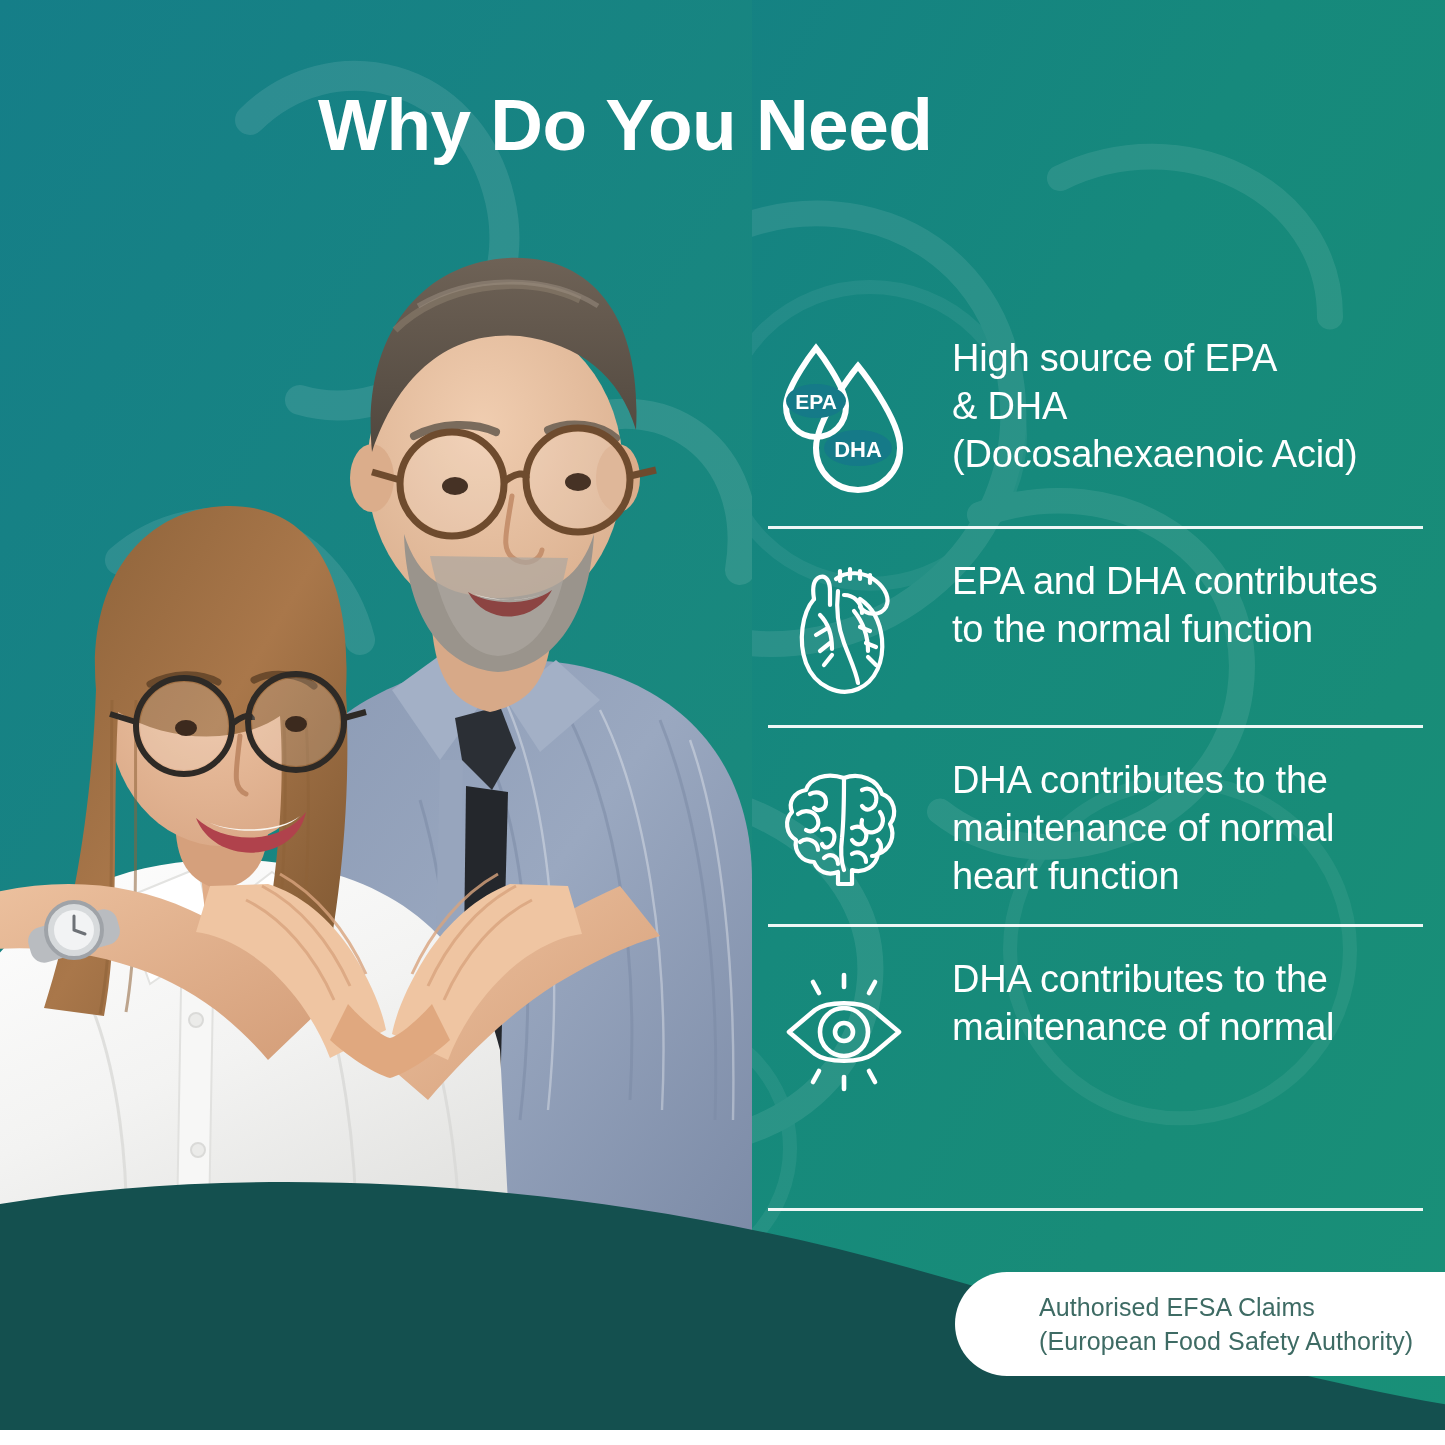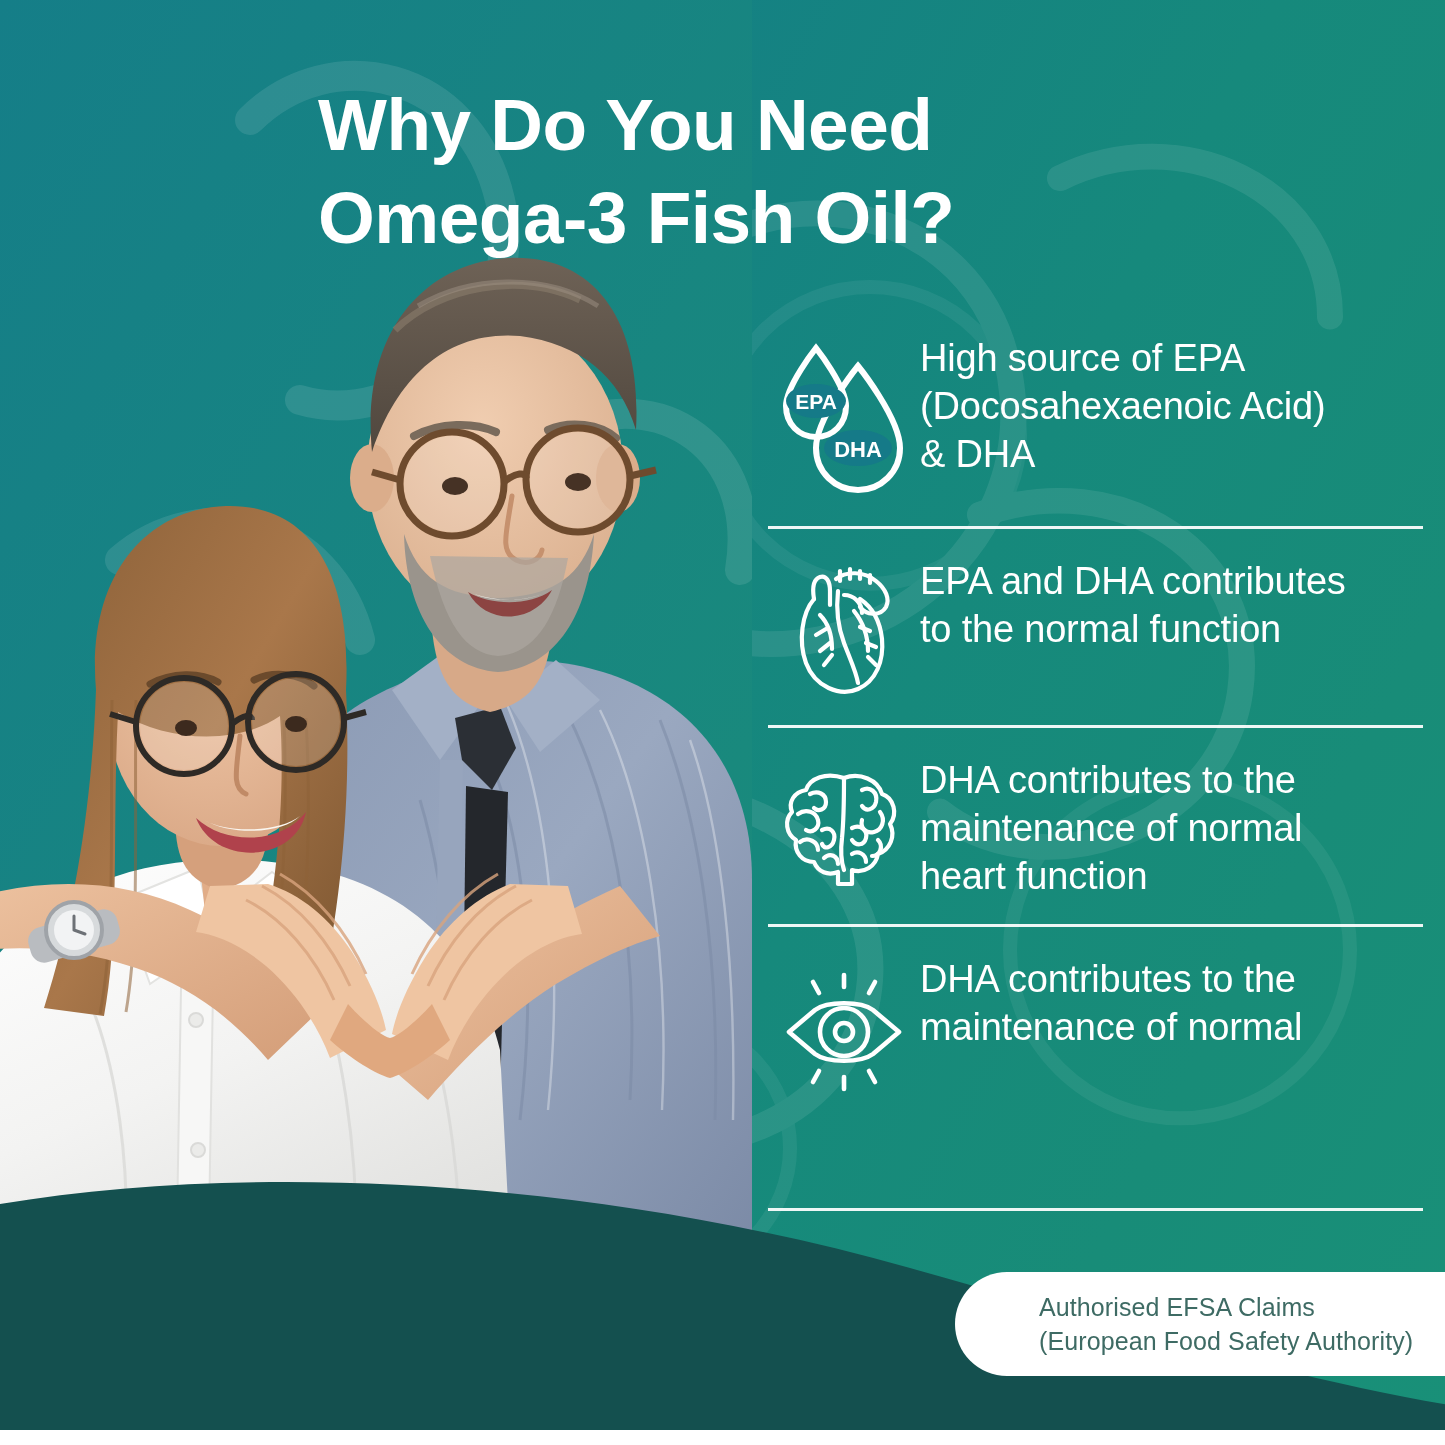--- a/index.html
+++ b/index.html
@@ -80,20 +80,21 @@
   .benefit-icon svg { display: block; }
 
   .benefit-text {
     flex: 1 1 auto;
     color: #ffffff;
     font-size: 38px;
     line-height: 48px;
     font-weight: 400;
     letter-spacing: -0.2px;
     padding-top: 2px;
+    margin-left: 32px;
   }
   .benefit-text .tline { display: block; white-space: nowrap; }
 
   .b1 { padding-bottom: 28px; }
   .b2 .benefit-icon { padding-top: 10px; }
   .b3 .benefit-icon { padding-top: 12px; }
   .b4 .benefit-icon { padding-top: 16px; }
 
   .list-bottom-rule {
     position: absolute;
@@ -333,21 +334,20 @@
   </div>
 
   <div class="wave">
     <svg viewBox="0 0 1600 330" preserveAspectRatio="none" aria-hidden="true">
       <path d="M0 118 C 260 58, 640 72, 980 168 C 1240 242, 1440 300, 1600 316 L1600 330 L0 330 Z" fill="#14504F"></path>
     </svg>
   </div>
 
   <h1 class="title">
     <span class="line">Why Do You Need</span>
-    <span class="line">Omega-3 Fish Oil?</span>
   </h1>
 
   <div class="benefits">
 
     <div class="benefit b1">
       <div class="benefit-icon">
         <svg width="132" height="160" viewBox="0 0 132 160" fill="none" stroke="#ffffff" stroke-width="6" stroke-linecap="round" aria-hidden="true">
 
           <path d="M38 10 C 38 10, 8 48, 8 68 C 8 86, 21 99, 38 99 C 55 99, 68 86, 68 68 C 68 48, 38 10, 38 10 Z"></path>
 
@@ -359,22 +359,22 @@
           <text x="38" y="71" font-family="Liberation Sans, sans-serif" font-size="21" font-weight="700" fill="#ffffff" stroke="none" text-anchor="middle">EPA</text>
 
           <g stroke="none" fill="#157A88">
             <ellipse cx="80" cy="110" rx="34" ry="18"></ellipse>
           </g>
           <text x="80" y="119" font-family="Liberation Sans, sans-serif" font-size="22" font-weight="700" fill="#ffffff" stroke="none" text-anchor="middle">DHA</text>
         </svg>
       </div>
       <div class="benefit-text">
         <span class="tline">High source of EPA</span>
+        <span class="tline">&amp; DHA</span>
         <span class="tline">(Docosahexaenoic Acid)</span>
-        <span class="tline">&amp; DHA</span>
       </div>
     </div>
 
     <div class="benefit b2">
       <div class="benefit-icon">
         <svg width="104" height="136" viewBox="0 0 104 136" fill="none" stroke="#ffffff" stroke-width="4.2" stroke-linecap="round" stroke-linejoin="round" aria-hidden="true">
 
           <path d="M22 34 C 10 48, 6 76, 14 98 C 23 122, 48 132, 66 124 C 84 116, 92 96, 90 74 C 88 56, 80 42, 68 34"></path>
 
           <path d="M22 34 C 20 22, 22 14, 28 12 C 34 10, 38 16, 38 26 L38 40"></path>

